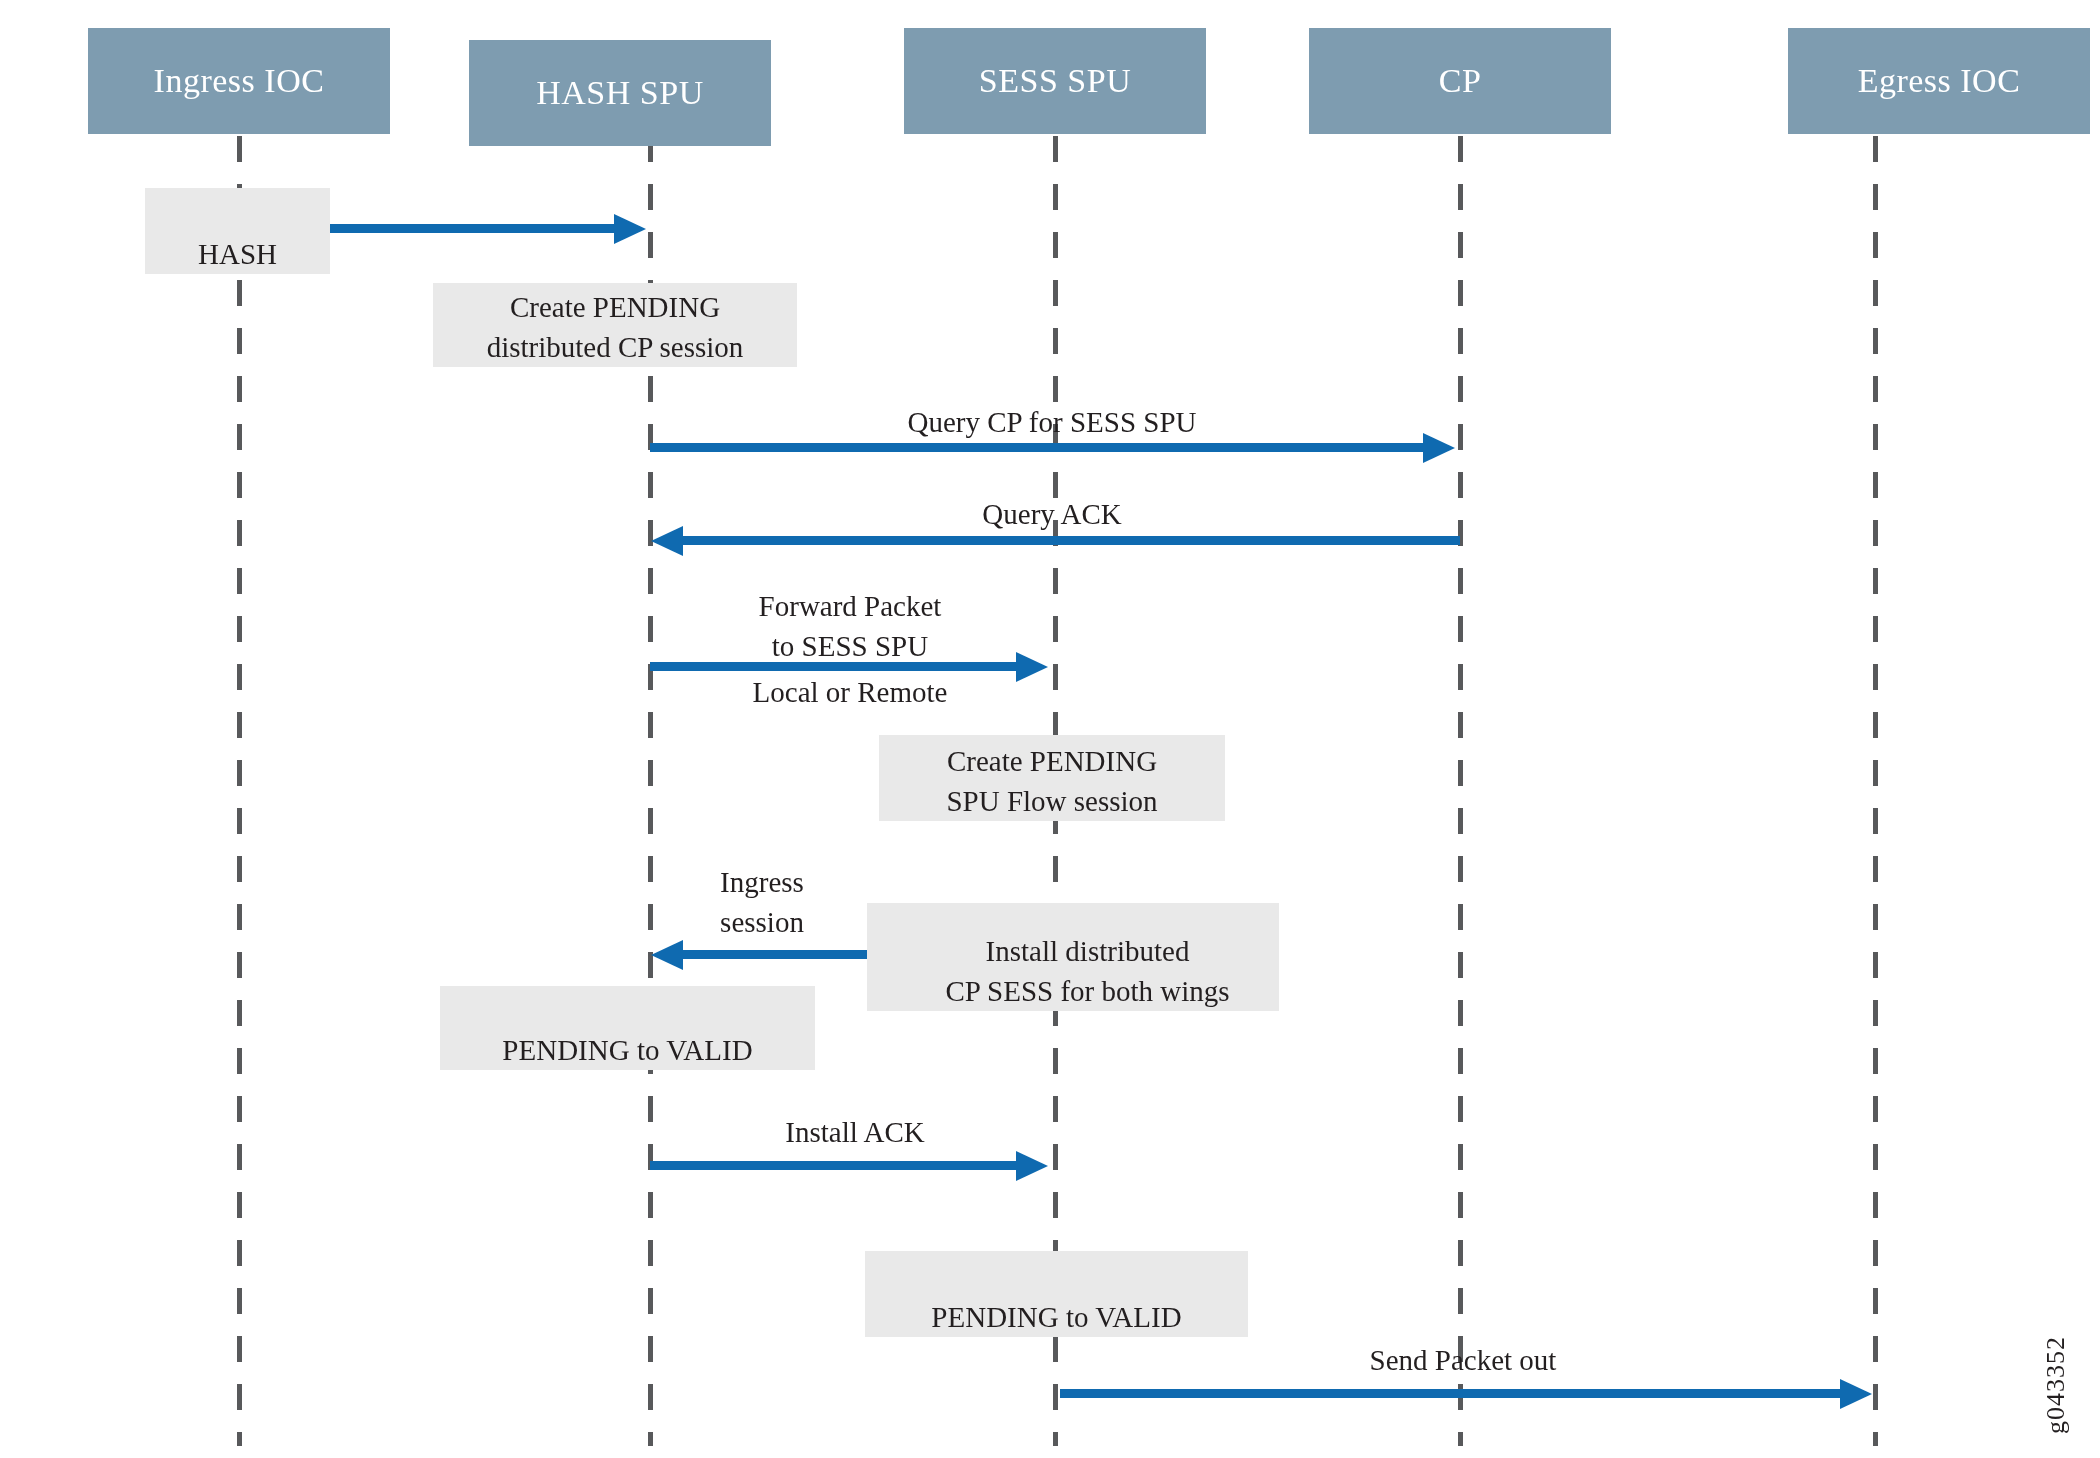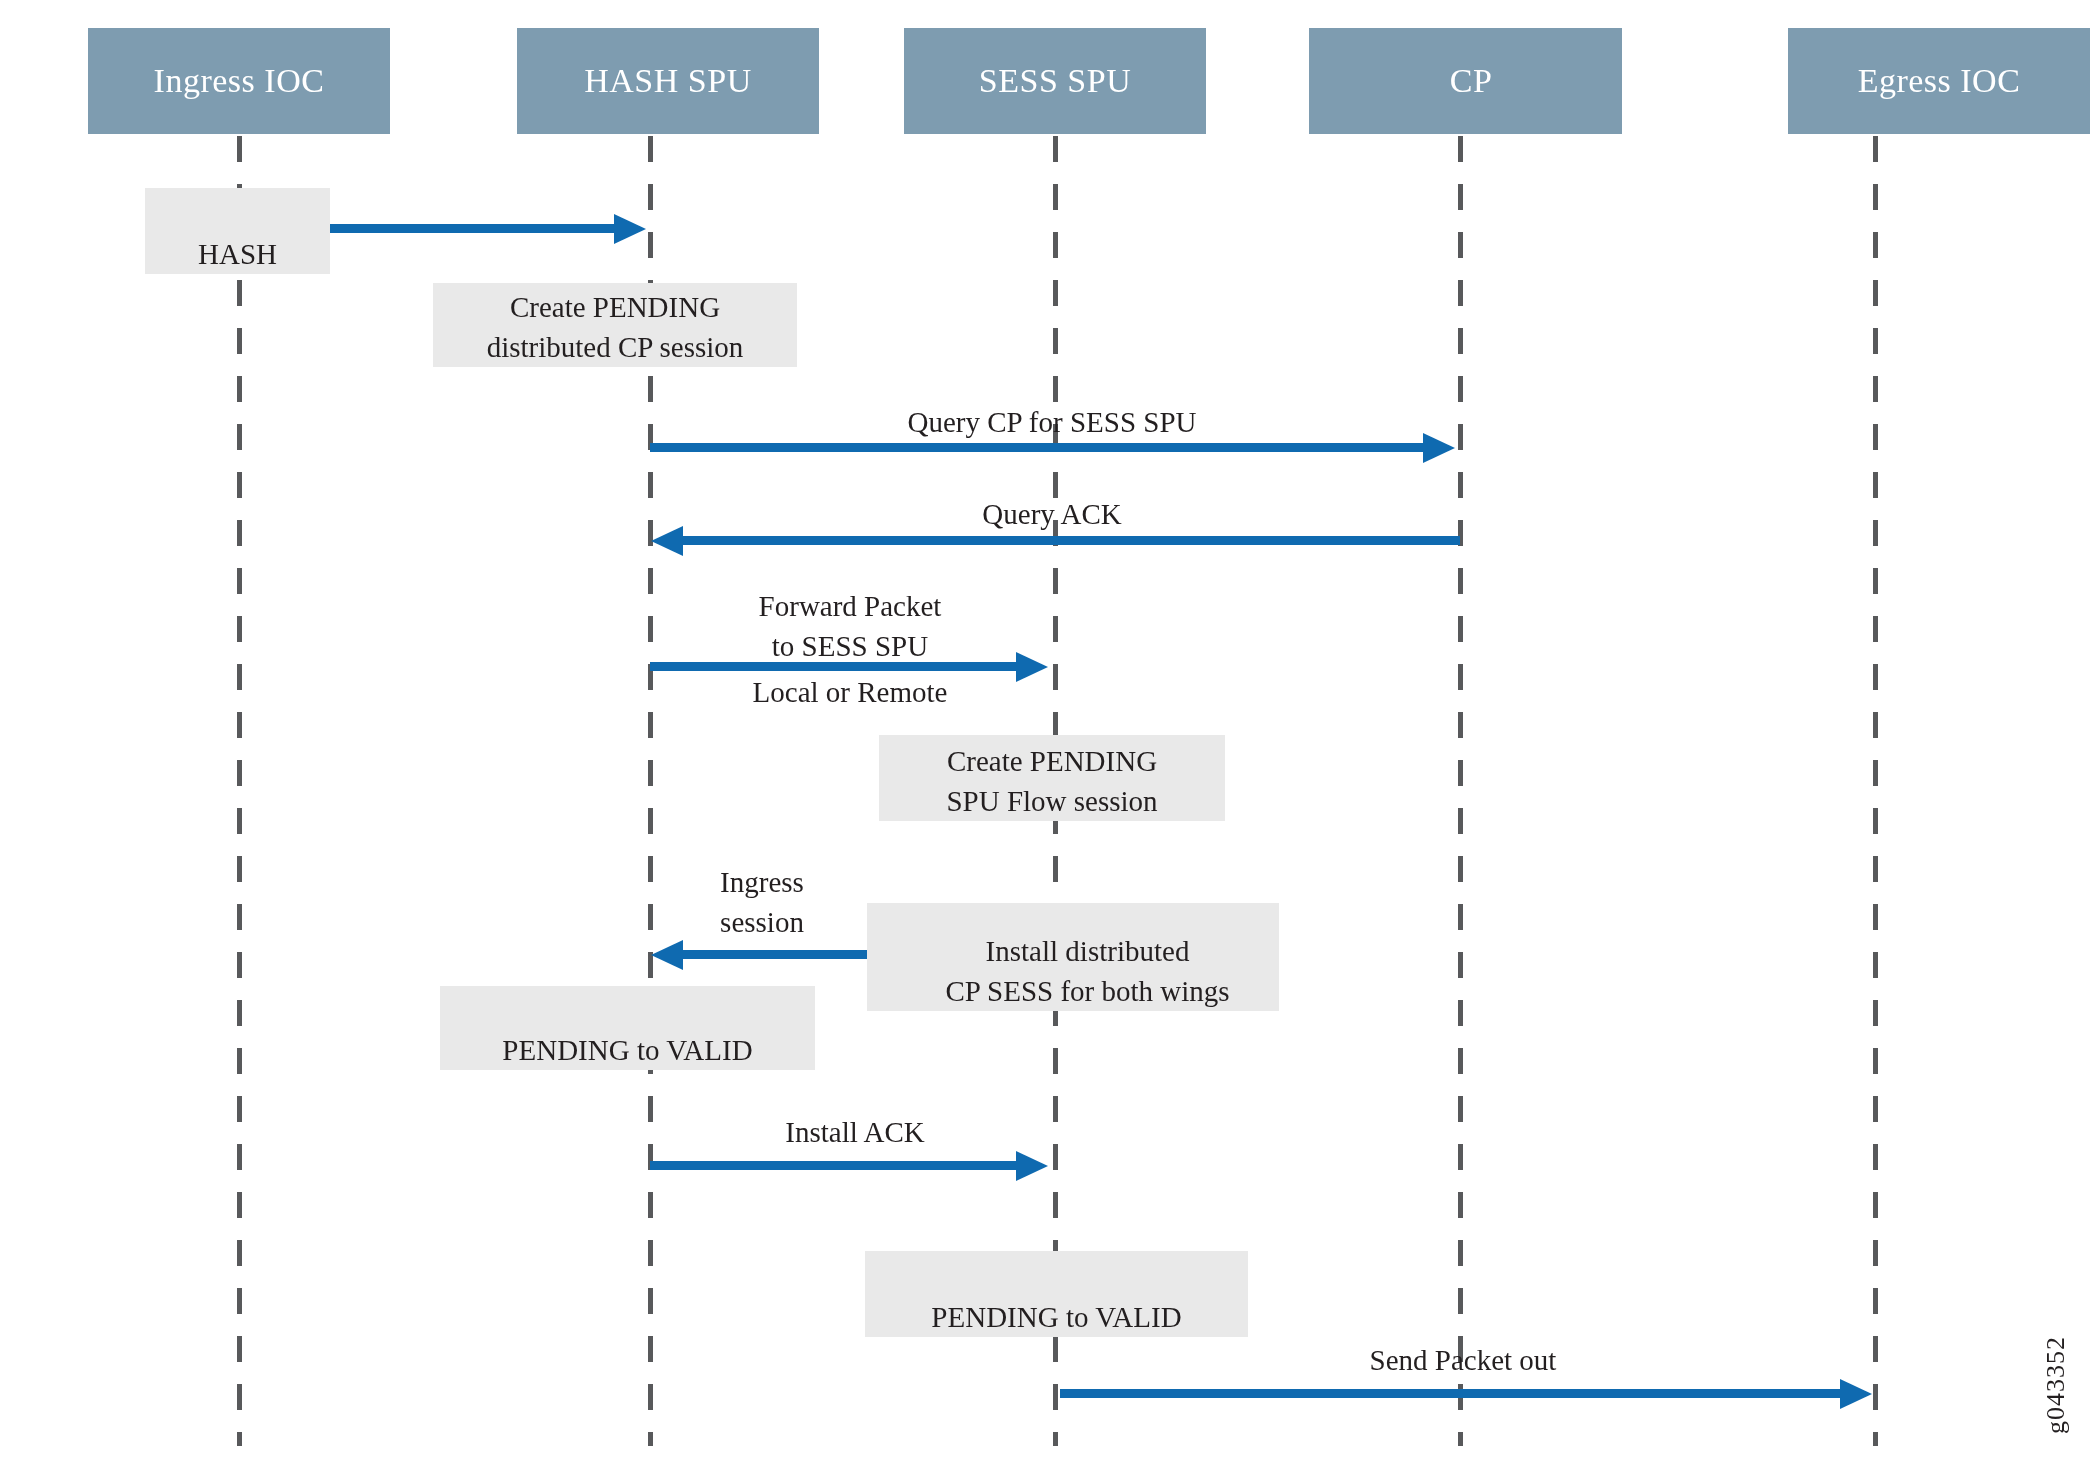--- a/index.html
+++ b/index.html
@@ -106,23 +106,23 @@
 
 <div class="canvas">
 
   <div class="lifeline" style="left:237px;"></div>
   <div class="lifeline" style="left:648px;"></div>
   <div class="lifeline" style="left:1053px;"></div>
   <div class="lifeline" style="left:1458px;"></div>
   <div class="lifeline" style="left:1873px;"></div>
 
   <div class="actor" style="left:88px;">Ingress IOC</div>
-  <div class="actor" style="left:517px;">HASH SPU</div>
+  <div class="actor" style="left:469px;margin-top:12px;">HASH SPU</div>
   <div class="actor" style="left:904px;">SESS SPU</div>
-  <div class="actor" style="left:1309px;padding-left:11px;">CP</div>
+  <div class="actor" style="left:1309px;">CP</div>
   <div class="actor" style="left:1788px;">Egress IOC</div>
 
   <div class="note" style="left:145px; top:188px; width:185px; height:86px;">
     <span>HASH</span>
   </div>
   <div class="arrow right" style="left:330px; top:224px; width:284px;"></div>
 
   <div class="note" style="left:433px; top:283px; width:364px; height:84px;">
     <span>Create PENDING</span>
     <span>distributed CP session</span>

